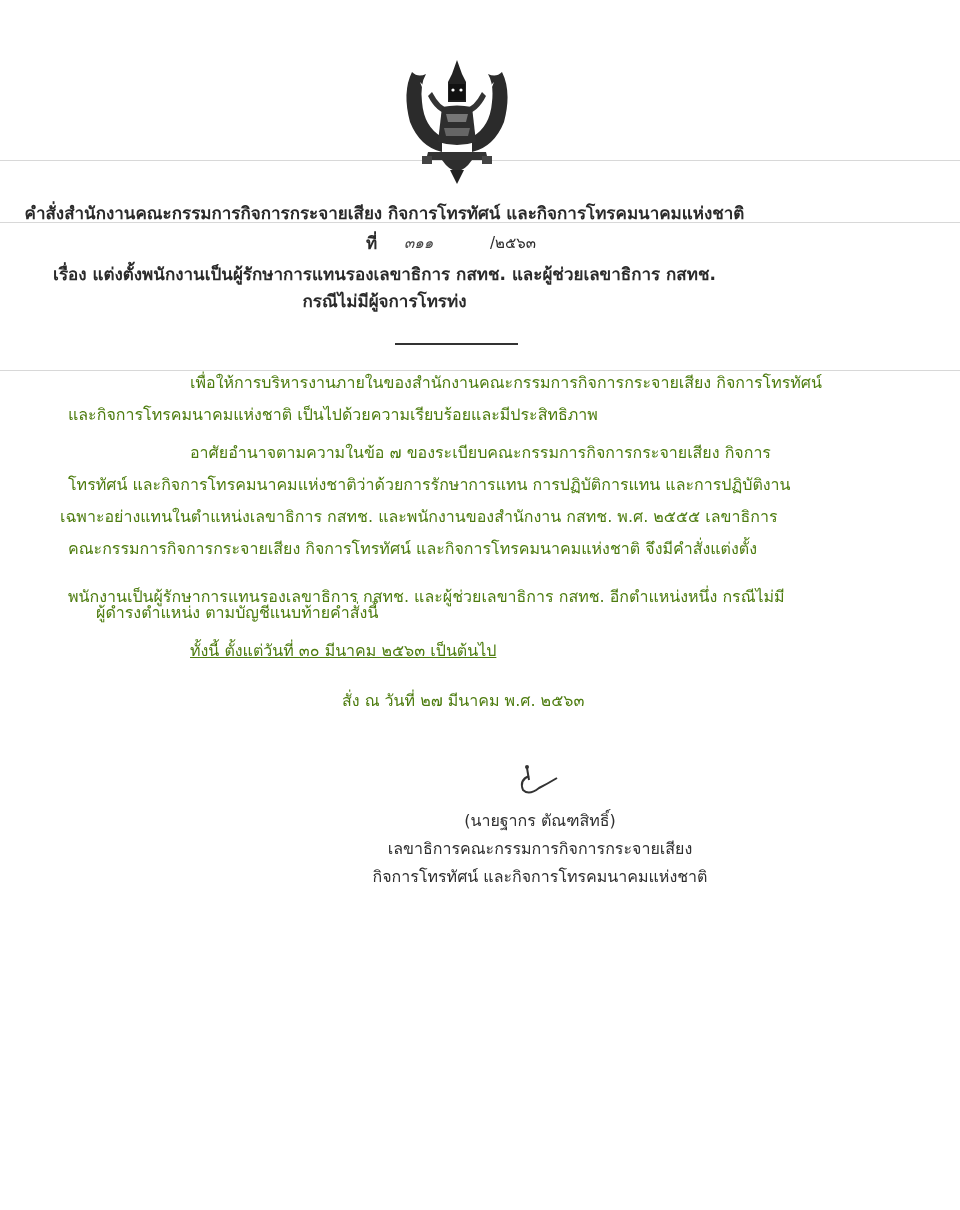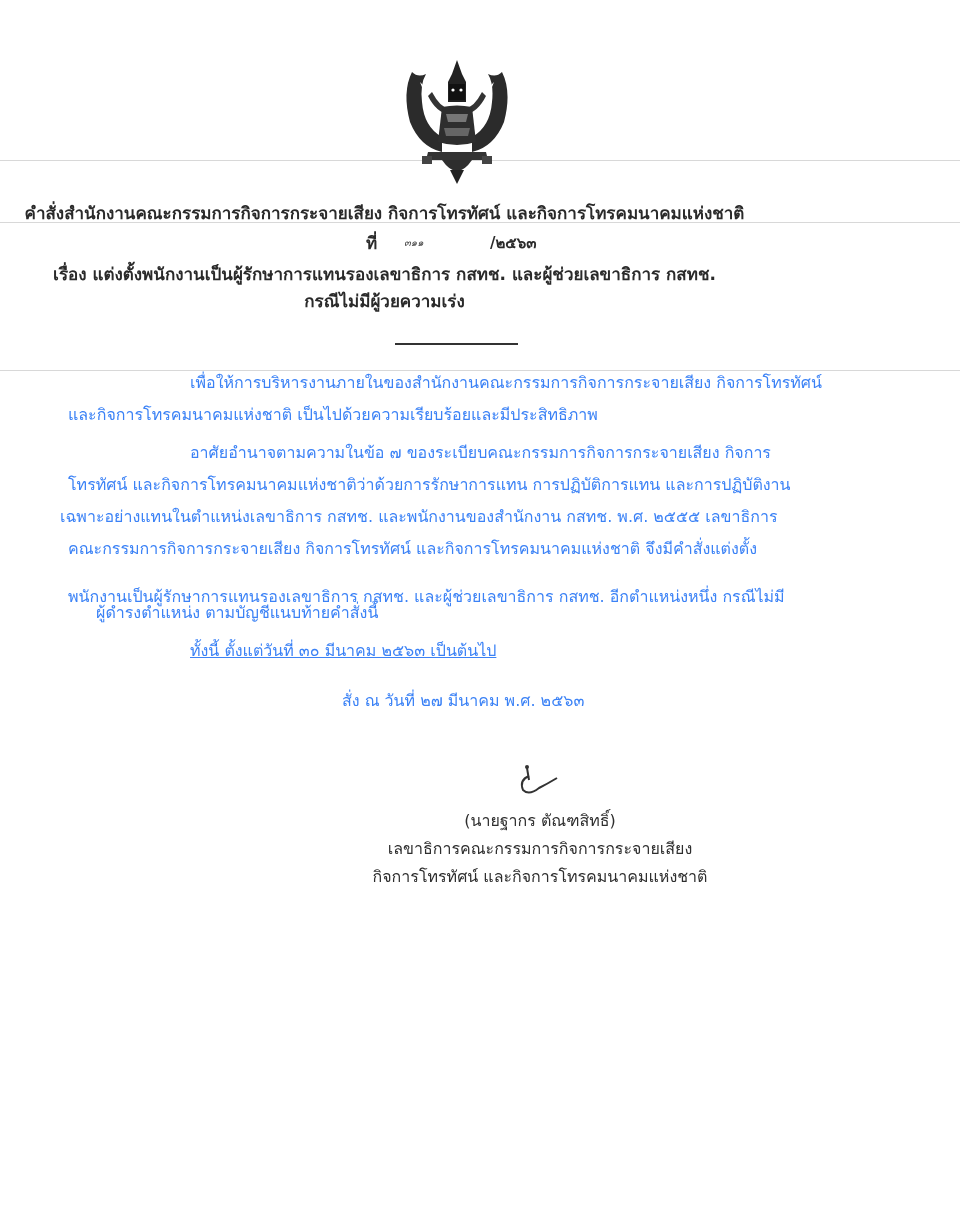--- a/index.html
+++ b/index.html
@@ -51,42 +51,42 @@
     }
     .order-no .lbl {
       position: absolute;
       left: 366px;
       font-weight: bold;
     }
     .order-no .num {
       position: absolute;
       left: 404px;
       font-style: italic;
-      font-size: 10px;
+      font-size: 15px;
       color: #444;
     }
     .order-no .yr {
       position: absolute;
       left: 490px;
-      font-weight: bold;
+      font-weight: normal;
       font-size: 15px;
     }
     .separator {
       position: absolute;
       left: 395px;
       top: 343px;
       width: 123px;
       height: 2px;
       background: #333;
     }
     .body-line {
       position: absolute;
       font-size: 16px;
       line-height: 22px;
-      color: #3b82f6;
+      color: #4d7c0f;
       white-space: nowrap;
     }
     .center-line {
       position: absolute;
       left: 0;
       width: 960px;
       text-align: center;
       font-size: 16px;
       line-height: 22px;
       color: #2e2e2e;
@@ -137,21 +137,21 @@
 
 <div class="heading" style="top:202px;">คำสั่งสำนักงานคณะกรรมการกิจการกระจายเสียง กิจการโทรทัศน์ และกิจการโทรคมนาคมแห่งชาติ</div>
 
 <div class="order-no">
   <span class="lbl">ที่</span>
   <span class="num">๓๑๑</span>
   <span class="yr">/๒๕๖๓</span>
 </div>
 
 <div class="heading" style="top:263px;">เรื่อง  แต่งตั้งพนักงานเป็นผู้รักษาการแทนรองเลขาธิการ กสทช. และผู้ช่วยเลขาธิการ กสทช.</div>
-<div class="heading" style="top:290px;">กรณีไม่มีผู้วยความเร่ง</div>
+<div class="heading" style="top:290px;">กรณีไม่มีผู้จการโทรท่ง</div>
 
 <div class="separator"></div>
 
 <div class="body-line" style="left:190px; top:372px;">เพื่อให้การบริหารงานภายในของสำนักงานคณะกรรมการกิจการกระจายเสียง กิจการโทรทัศน์</div>
 <div class="body-line" style="left:68px; top:404px;">และกิจการโทรคมนาคมแห่งชาติ เป็นไปด้วยความเรียบร้อยและมีประสิทธิภาพ</div>
 
 <div class="body-line" style="left:190px; top:442px;">อาศัยอำนาจตามความในข้อ ๗ ของระเบียบคณะกรรมการกิจการกระจายเสียง กิจการ</div>
 <div class="body-line" style="left:68px; top:474px;">โทรทัศน์ และกิจการโทรคมนาคมแห่งชาติว่าด้วยการรักษาการแทน การปฏิบัติการแทน และการปฏิบัติงาน</div>
 <div class="body-line" style="left:60px; top:506px;">เฉพาะอย่างแทนในตำแหน่งเลขาธิการ กสทช. และพนักงานของสำนักงาน กสทช. พ.ศ. ๒๕๕๕ เลขาธิการ</div>
 <div class="body-line" style="left:68px; top:538px;">คณะกรรมการกิจการกระจายเสียง กิจการโทรทัศน์ และกิจการโทรคมนาคมแห่งชาติ จึงมีคำสั่งแต่งตั้ง</div>

